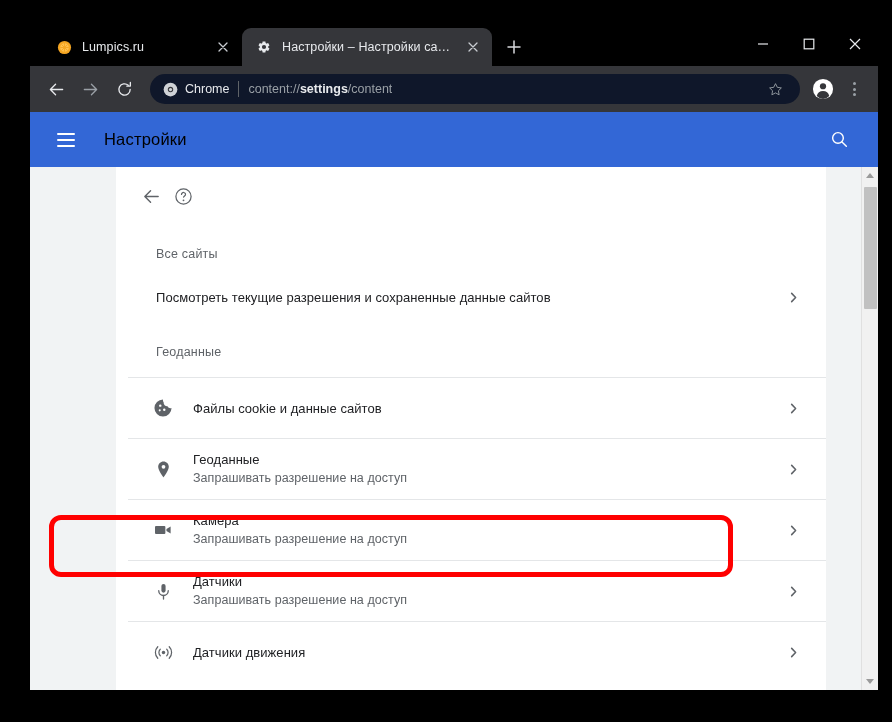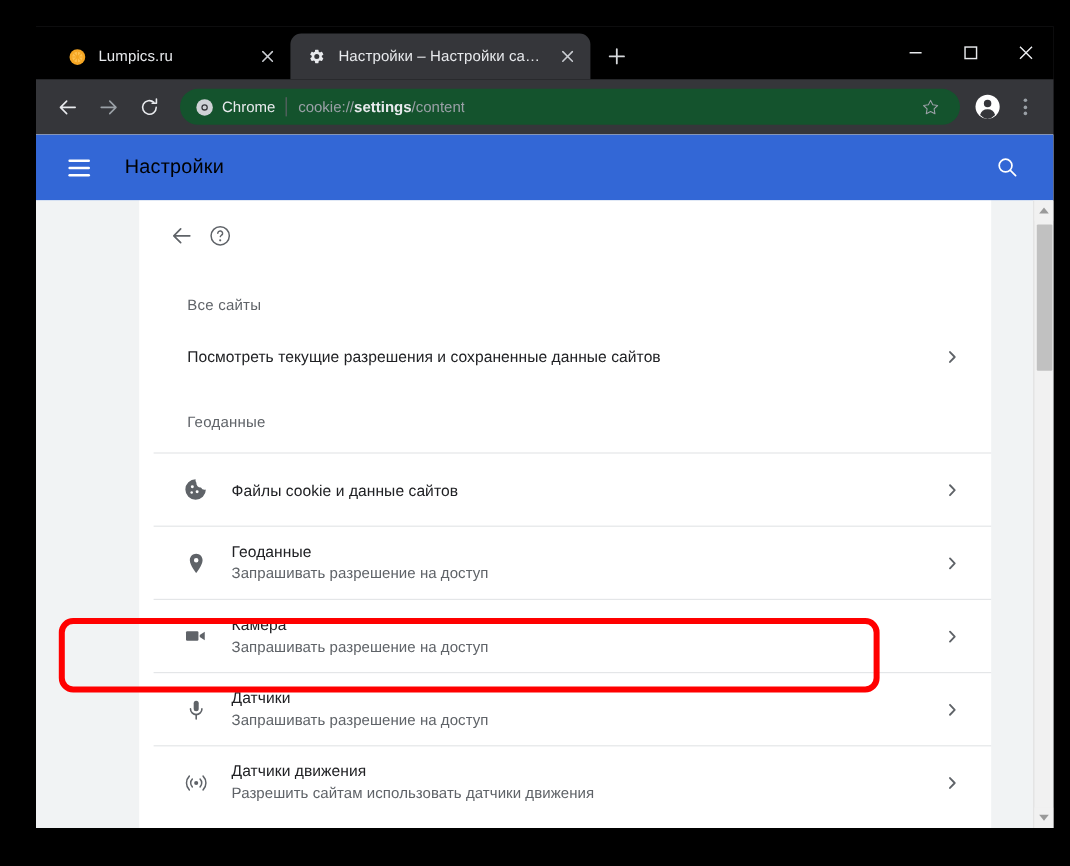--- a/index.html
+++ b/index.html
@@ -91,21 +91,21 @@
     width:32px;height:32px;flex:none;
     display:flex;align-items:center;justify-content:center;
     color:#9aa0a6;
     border-radius:50%;
   }
   .nav-btn.enabled{ color:#e8eaed; }
   .omnibox{
     flex:1;
     height:30px;
     margin:0 6px 0 8px;
-    background:#14532d;
+    background:#0f172a;
     border-radius:15px;
     display:flex;
     align-items:center;
     padding:0 12px 0 13px;
     gap:9px;
     min-width:0;
   }
   .omni-chip{
     display:flex; align-items:center; gap:7px; flex:none;
   }
@@ -399,21 +399,21 @@
         <span class="chrome-logo">
           <svg width="15" height="15" viewBox="0 0 24 24">
             <circle cx="12" cy="12" r="11" fill="#cfd2d6"></circle>
             <circle cx="12" cy="12" r="4.3" fill="#35363a"></circle>
             <circle cx="12" cy="12" r="2.6" fill="#cfd2d6"></circle>
           </svg>
         </span>
         <span class="omni-chip-text">Chrome</span>
       </span>
       <span class="omni-sep"></span>
-      <span class="omni-url"><span>cookie://</span><b>settings</b><span>/content</span></span>
+      <span class="omni-url"><span>content://</span><b>settings</b><span>/content</span></span>
       <span class="star-btn">
         <svg width="15" height="15" viewBox="0 0 20 20">
           <path d="M10 2.2l2.4 4.9 5.4.8-3.9 3.8.92 5.37L10 14.5l-4.82 2.54.92-5.37L2.2 7.9l5.4-.8z" fill="none" stroke="currentColor" stroke-width="1.2" stroke-linejoin="round"></path>
         </svg>
       </span>
     </div>
 
     <div class="tb-right">
       <div class="avatar-btn">
         <svg width="22" height="22" viewBox="0 0 24 24">
@@ -556,21 +556,20 @@
           <div class="perm-row">
             <div class="perm-icon">
               <svg width="21" height="21" viewBox="0 0 22 22">
                 <circle cx="11" cy="11" r="1.8" fill="currentColor"></circle>
                 <path d="M7.6 7.6a4.8 4.8 0 000 6.8M14.4 7.6a4.8 4.8 0 010 6.8" fill="none" stroke="currentColor" stroke-width="1.3" stroke-linecap="round"></path>
                 <path d="M5 5a8.5 8.5 0 000 12M17 5a8.5 8.5 0 010 12" fill="none" stroke="currentColor" stroke-width="1.3" stroke-linecap="round"></path>
               </svg>
             </div>
             <div class="perm-text">
               <div class="perm-title">Датчики движения</div>
-              <div class="perm-sub">Разрешить сайтам использовать датчики движения</div>
             </div>
             <div class="chevron">
               <svg width="11" height="11" viewBox="0 0 12 12">
                 <path d="M4 1.5L8.3 6 4 10.5" fill="none" stroke="currentColor" stroke-width="1.7" stroke-linecap="round" stroke-linejoin="round"></path>
               </svg>
             </div>
           </div>
 
         </div>
       </div>

